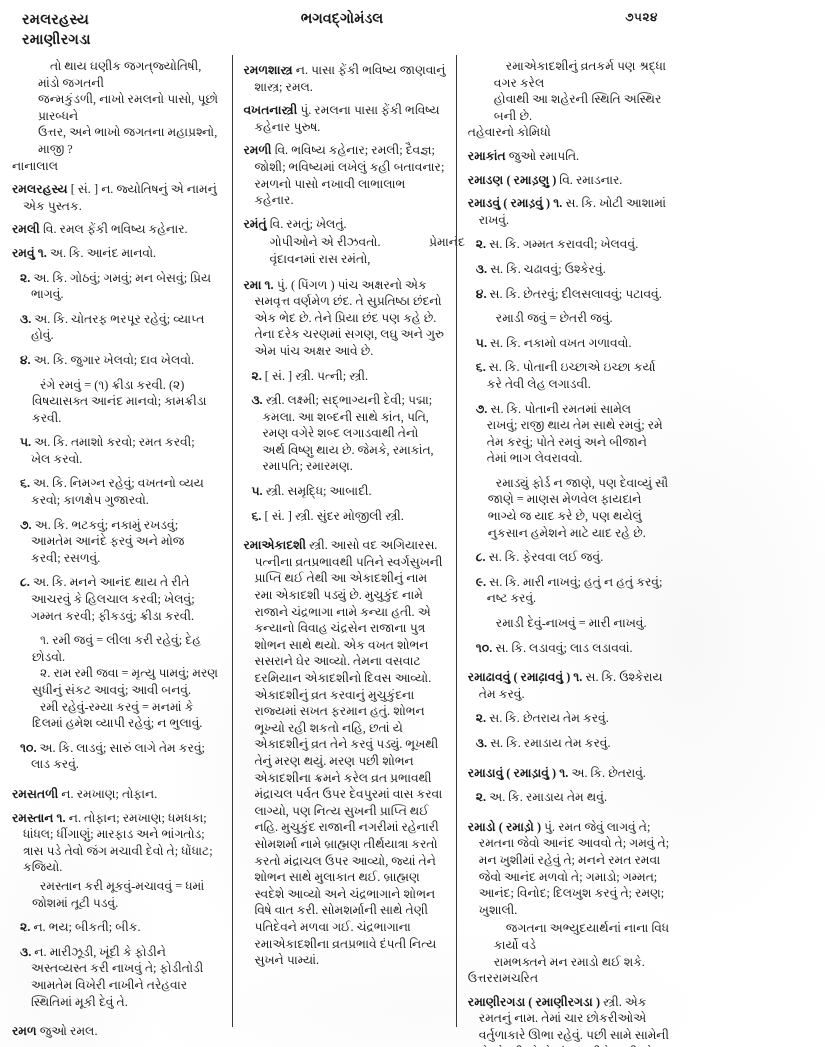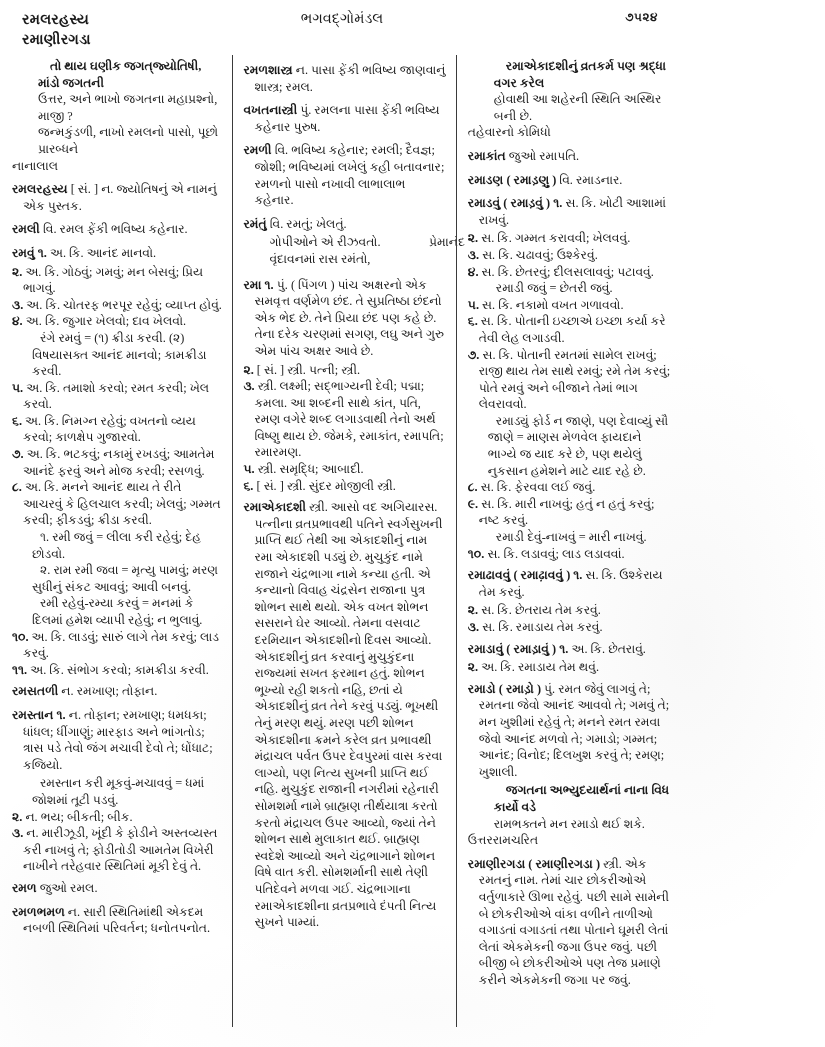--- a/index.html
+++ b/index.html
@@ -52,21 +52,21 @@
     font-size: 14.5px;
     line-height: 20px;
     letter-spacing: 0.2px;
   }
   .rh-left .rh-l2 { display: block; }
   .rh-center {
     position: absolute;
     left: 0; right: 0;
     top: 1px;
     text-align: center;
-    font-weight: normal;
+    font-weight: bold;
     font-size: 14.5px;
   }
   .rh-right {
     position: absolute;
     right: 14px;
     top: 1px;
     font-weight: bold;
     font-size: 12px;
     letter-spacing: 0.5px;
   }
@@ -97,39 +97,38 @@
   .entry {
     margin: 0 0 2px 0;
     text-indent: 0;
     padding-left: 11px;
   }
   .entry > .hw {
     font-weight: bold;
     margin-left: -11px;
   }
   .sense {
-    margin: 0;
+    margin: 8px;
     padding-left: 11px;
     text-indent: -11px;
   }
   .sense .num { font-weight: bold; }
   .subphrase {
     margin: 0;
     padding-left: 20px;
     text-indent: 8px;
   }
   .quote {
     margin: 0;
     padding-left: 26px;
   }
   .quote-lead {
     margin: 0;
     padding-left: 26px;
     text-indent: 12px;
-    font-weight: bold;
   }
   .attrib {
     margin: 0 0 2px 0;
     text-align: left;
     padding-right: 4px;
   }
   .gap-s { height: 5px; }
   .gap-m { height: 9px; }
   .blk { font-weight: bold; }
 </style>
@@ -149,22 +148,22 @@
     <div class="rh-right">૭૫૨૪</div>
   </div>
 
   <div class="columns">
 
     <div class="col col-1">
 
       <div class="gap-s"></div>
       <div>
         <p class="quote-lead">તો થાય ઘણીક જગત્‌જ્યોતિષી, માંડો જગતની</p>
+        <p class="quote">જન્મકુંડળી, નાખો રમલનો પાસો, પૂછો પ્રારબ્ધને</p>
         <p class="quote">ઉત્તર, અને ભાખો જગતના મહાપ્રશ્નો, માજી ?</p>
-        <p class="quote">જન્મકુંડળી, નાખો રમલનો પાસો, પૂછો પ્રારબ્ધને</p>
         <p class="attrib">નાનાલાલ</p>
       </div>
 
       <div class="gap-s"></div>
       <p class="entry"><span class="hw">રમલરહસ્ય</span> <span>[ સં. ] ન. જ્યોતિષનું એ નામનું એક પુસ્તક.</span></p>
 
       <div class="gap-s"></div>
       <p class="entry"><span class="hw">રમલી</span> <span>વિ. રમલ ફેંકી ભવિષ્ય કહેનાર.</span></p>
 
       <div class="gap-s"></div>
@@ -174,21 +173,20 @@
       <p class="sense"><span class="num">૪.</span> <span>અ. કિ. જુગાર ખેલવો; દાવ ખેલવો.</span></p>
       <p class="subphrase">રંગે રમવું = (૧) ક્રીડા કરવી. (૨) વિષયાસક્ત આનંદ માનવો; કામક્રીડા કરવી.</p>
       <p class="sense"><span class="num">૫.</span> <span>અ. કિ. તમાશો કરવો; રમત કરવી; ખેલ કરવો.</span></p>
       <p class="sense"><span class="num">૬.</span> <span>અ. કિ. નિમગ્ન રહેવું; વખતનો વ્યય કરવો; કાળક્ષેપ ગુજારવો.</span></p>
       <p class="sense"><span class="num">૭.</span> <span>અ. કિ. ભટકવું; નકામું રખડવું; આમતેમ આનંદે ફરવું અને મોજ કરવી; રસળવું.</span></p>
       <p class="sense"><span class="num">૮.</span> <span>અ. કિ. મનને આનંદ થાય તે રીતે આચરવું કે હિલચાલ કરવી; ખેલવું; ગમ્મત કરવી; ફીકડવું; ક્રીડા કરવી.</span></p>
       <p class="subphrase"><span>૧.</span> <span>રમી જવું = લીલા કરી રહેવું; દેહ છોડવો.</span></p>
       <p class="subphrase"><span>૨.</span> <span>રામ રમી જવા = મૃત્યુ પામવું; મરણ સુધીનું સંકટ આવવું; આવી બનવું.</span></p>
       <p class="subphrase">રમી રહેવું-રમ્યા કરવું = મનમાં કે દિલમાં હમેશ વ્યાપી રહેવું; ન ભુલાવું.</p>
       <p class="sense"><span class="num blk">૧૦.</span> <span>અ. કિ. લાડવું; સારું લાગે તેમ કરવું; લાડ કરવું.</span></p>
-      <p class="sense"><span class="num blk">૧૧.</span> <span>અ. કિ. સંભોગ કરવો; કામક્રીડા કરવી.</span></p>
 
       <div class="gap-s"></div>
       <p class="entry"><span class="hw">રમસતળી</span> <span>ન. રમખાણ; તોફાન.</span></p>
 
       <div class="gap-s"></div>
       <p class="entry"><span class="hw">રમસ્તાન</span> <span class="num blk">૧.</span> <span>ન. તોફાન; રમખાણ; ધમધકા; ધાંધલ; ધીંગાણું; મારફાડ અને ભાંગતોડ; ત્રાસ પડે તેવો જંગ મચાવી દેવો તે; ધોંધાટ; કજિયો.</span></p>
       <p class="subphrase">રમસ્તાન કરી મૂકવું-મચાવવું = ધમાં જોશમાં તૂટી પડવું.</p>
       <p class="sense"><span class="num">૨.</span> <span>ન. ભય; બીકતી; બીક.</span></p>
       <p class="sense"><span class="num">૩.</span> <span>ન. મારીઝૂડી, ખૂંદી કે ફોડીને અસ્તવ્યસ્ત કરી નાખવું તે; ફોડીતોડી આમતેમ વિખેરી નાખીને તરેહવાર સ્થિતિમાં મૂકી દેવું તે.</span></p>
 

